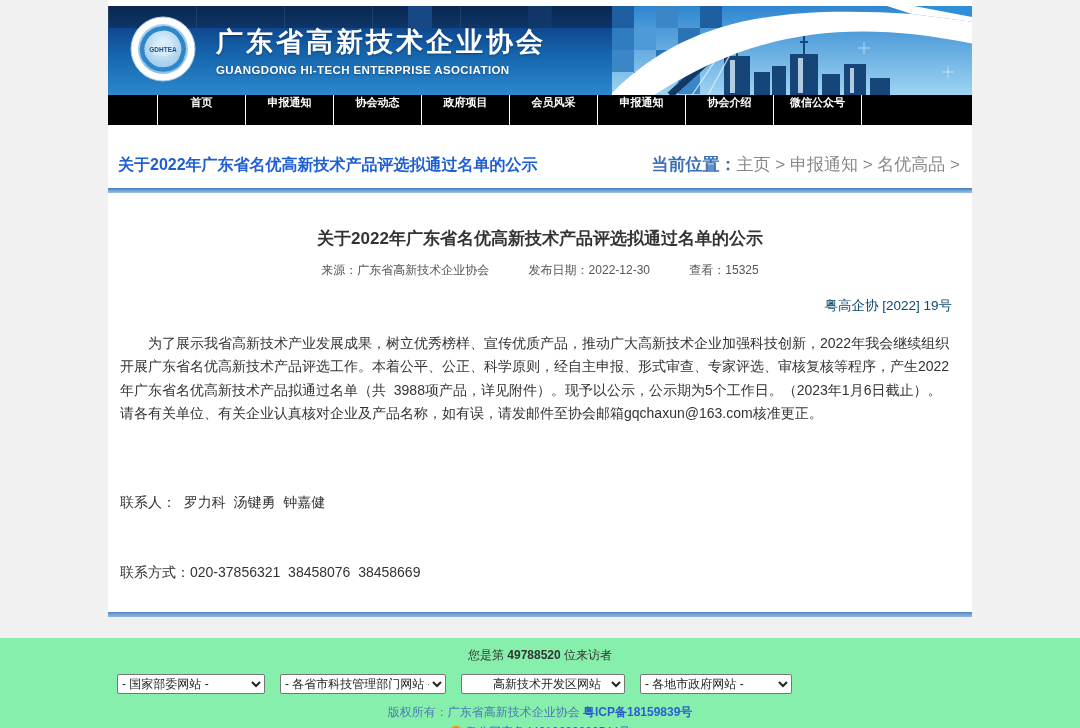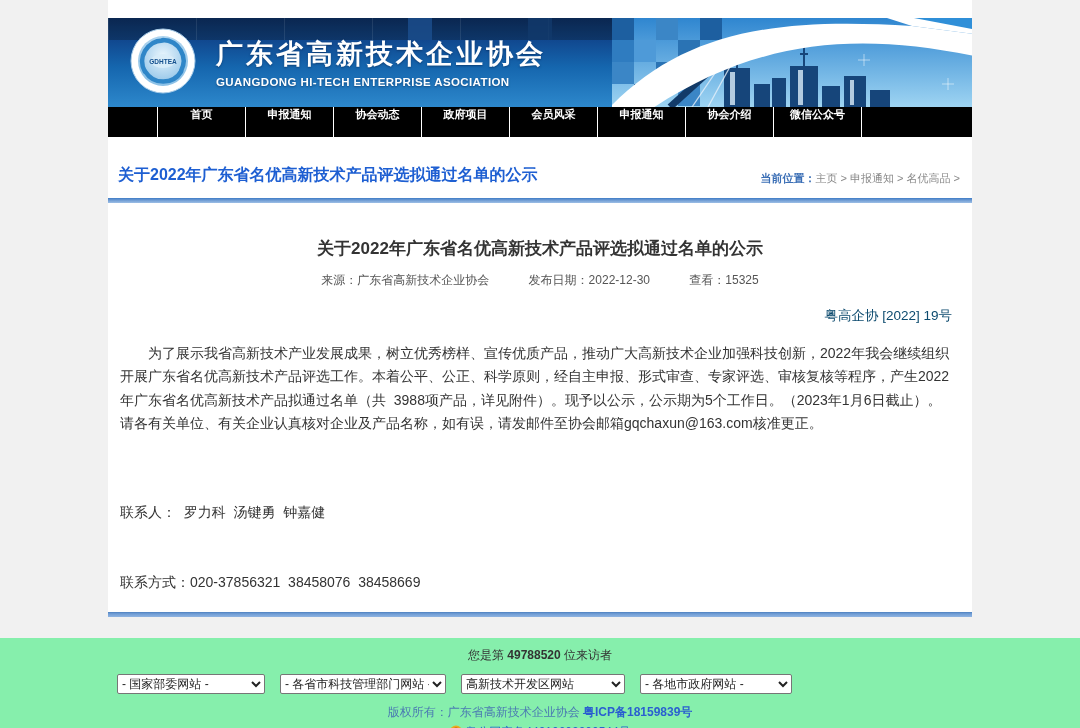--- a/index.html
+++ b/index.html
@@ -7,21 +7,21 @@
   body {
     background:#f1f1f1;
     font-family:"Liberation Sans","DejaVu Sans",sans-serif;
     color:#333;
     overflow:hidden;
   }
   .page { position:relative; width:1080px; height:728px; background:#f1f1f1; }
   .col { width:864px; margin:0 auto; }
 
   
-  .content-white { background:#ffffff; height:612px; padding-top:18px; overflow:hidden; }
+  .content-white { background:#ffffff; height:612px; padding-top:6px; overflow:hidden; }
   .bottom-bar { height:5px; background:linear-gradient(180deg,#4c80c0 0%,#6f9cd4 35%,#8fb4e2 100%); }
 
   
   .header {
     position:relative; height:89px; overflow:hidden;
     background:linear-gradient(180deg,#0d2d5a 0%,#10458c 22%,#1566ae 55%,#2d88cc 100%);
   }
   .header-mosaic {
     position:absolute; left:0; top:0; width:100%; height:22px;
     background:
@@ -41,21 +41,21 @@
   .nav-blank-lead { width:49px; }
   .nav-item {
     width:88px; text-align:center; color:#fff; text-decoration:none;
     border-left:1px solid #fff; cursor:pointer; overflow:hidden; white-space:nowrap;
   }
   .nav-blank-tail { flex:1; border-left:1px solid #fff; }
 
   
   .title-row { display:flex; justify-content:space-between; align-items:flex-end; padding:28px 12px 12px 10px; }
   .page-title { font-size:16px; font-weight:bold; color:#1e5fd2; }
-  .breadcrumb { font-size:11px; color:#888; white-space:nowrap; }
+  .breadcrumb { font-size:17px; color:#888; white-space:nowrap; }
   .breadcrumb .bc-label { color:#3a6eb5; font-weight:bold; }
   .divider { height:5px; background:linear-gradient(180deg,#3f7cc6 0%,#6f9cd4 45%,#9dbfe6 100%); }
 
   
   .article { padding:0 12px; font-size:14px; line-height:23.5px; color:#333; }
   .article-title { text-align:center; margin-top:34px; font-size:17px; font-weight:bold; color:#333; }
   .article-meta { text-align:center; margin-top:8px; font-size:12px; color:#555; }
   .article-meta span { margin:8px 18px; }
   .doc-number { text-align:right; margin:12px 8px 14px 0; font-size:13.5px; color:#0c4a6e; }
   .salutation { font-weight:bold; color:#222; }
@@ -66,21 +66,21 @@
   
   .footer { margin-top:21px; background:#86efac; height:90px; padding-top:9px; font-size:12px; }
   .visitor { text-align:center; color:#333; }
   .visitor b { font-weight:bold; }
   .select-row { display:flex; gap:15px; margin:10px 0 0 9px; }
   .select-row select {
     height:20px; font-size:12px; color:#222; background:#fff;
     border:1px solid #767676; border-radius:2px;
     font-family:"Liberation Sans","DejaVu Sans",sans-serif;
   }
-  .sel-1 { width:148px; } .sel-2 { width:166px; } .sel-3 { width:164px; } .sel-4 { width:152px; }
+  .sel-1 { width:148px; } .sel-2 { width:166px; } .sel-3 { width:164px;padding-left:27px; } .sel-4 { width:152px; }
   .copyright { text-align:center; margin-top:10px; color:#4a7ab2; }
   .icp-link { color:#2a5fd0; font-weight:bold; text-decoration:none; cursor:pointer; }
   .security { text-align:center; margin-top:3px; }
   .security a { color:#2a66cc; text-decoration:none; cursor:pointer; }
   .security svg { vertical-align:-3px; margin-right:2px; }
 </style>
 </head>
 <body>
 
 <div class="page">

